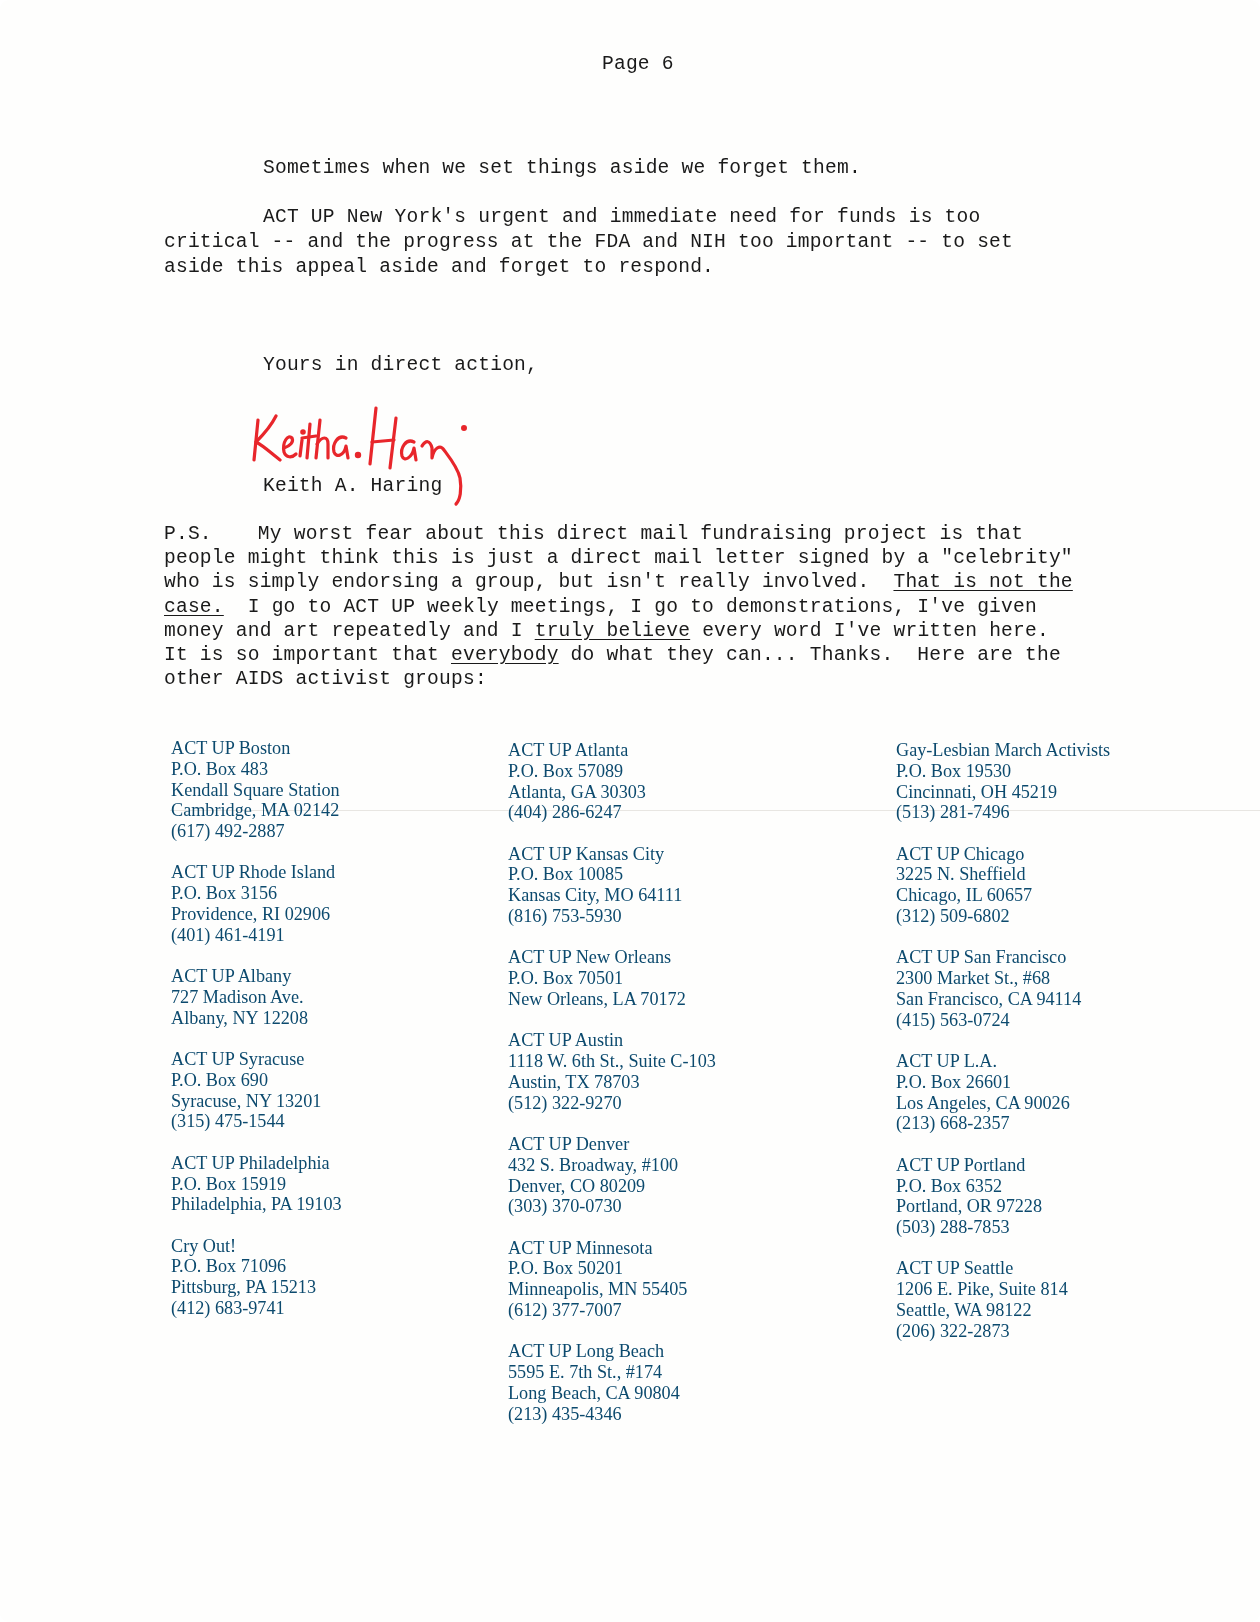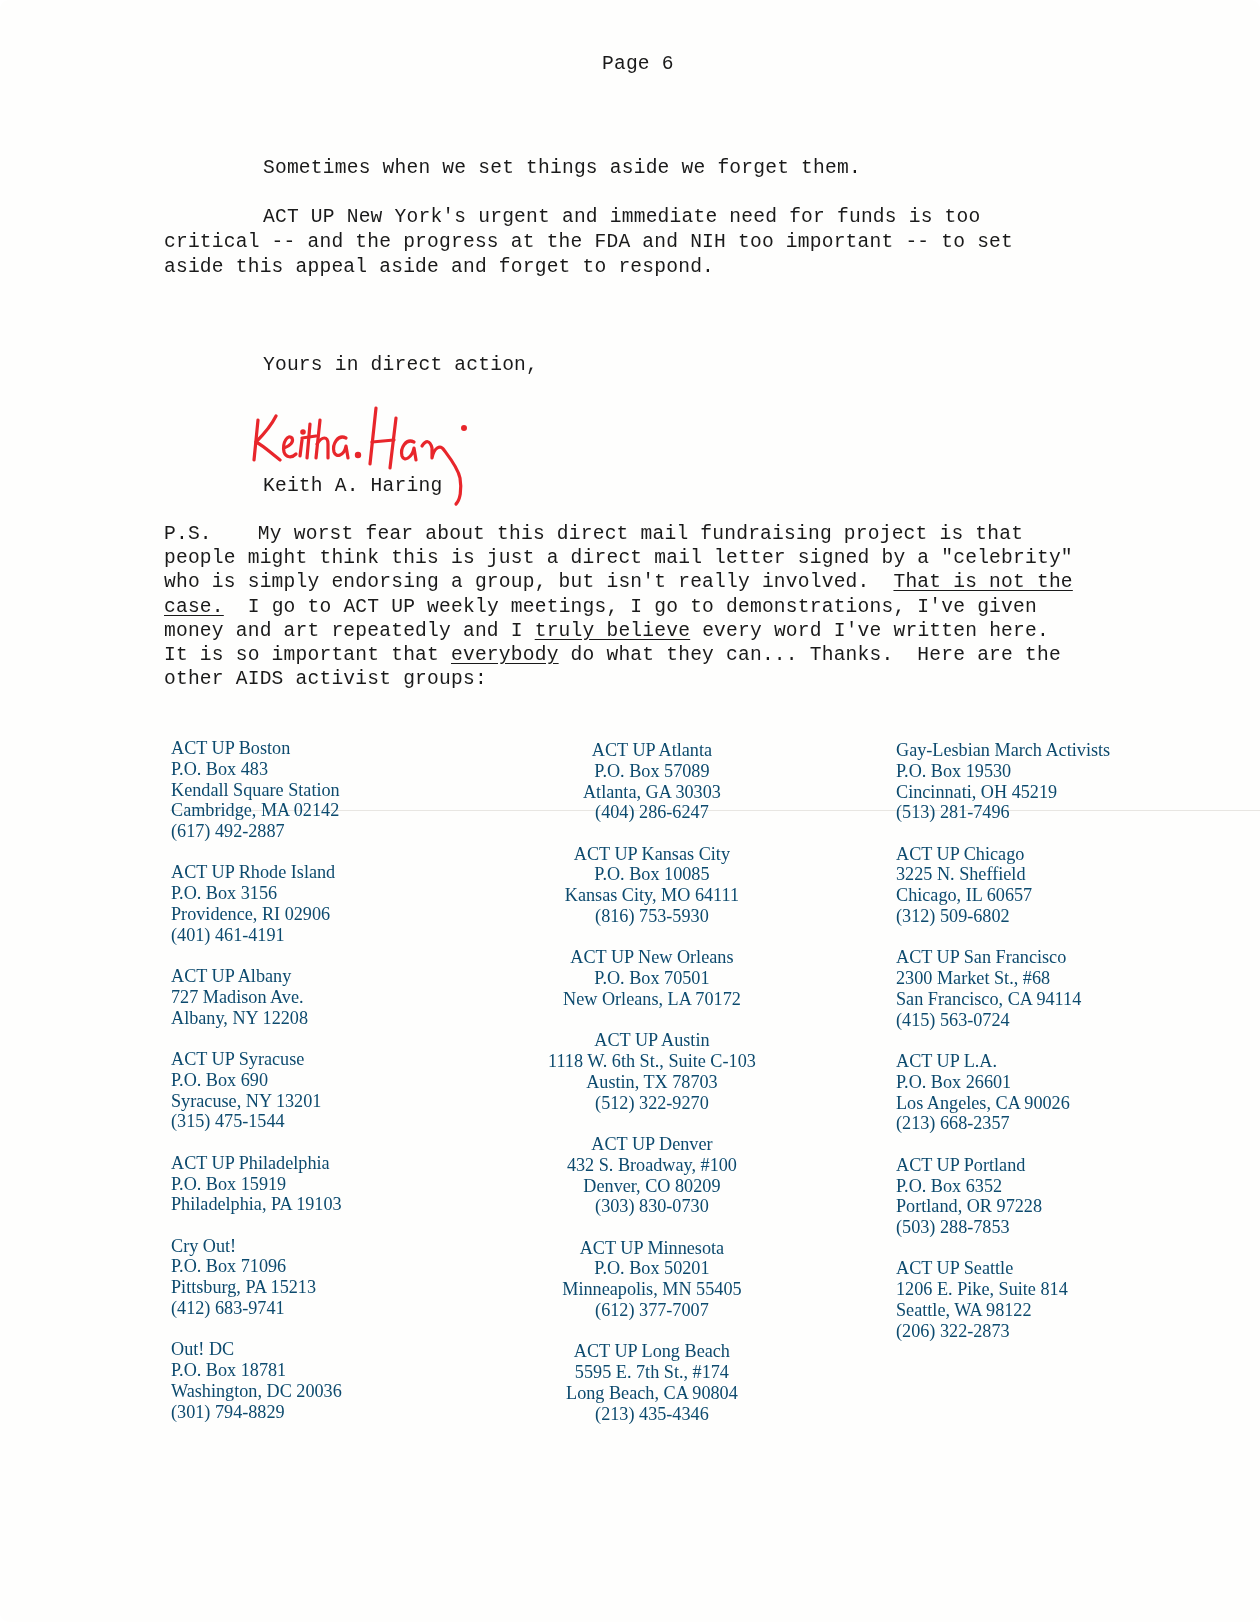--- a/index.html
+++ b/index.html
@@ -7,21 +7,21 @@
   .page { position: absolute; left: 0; top: 0; width: 1260px; height: 1622px; background: #fefefd; border-radius: 9px; }
   .mono { font-family: "Liberation Mono", "DejaVu Sans Mono", monospace; font-size: 19.6px; letter-spacing: 0.2px; }
   .page-header { position: absolute; top: 53px; left: 602px; }
   .para { position: absolute; left: 164px; width: 960px; line-height: 25px; white-space: pre-wrap; }
   .bold { font-weight: normal; }
   .u { text-decoration: underline; text-underline-offset: 3px; }
   .sig-wrap { position: absolute; left: 250px; top: 398px; width: 310px; height: 110px; }
   .sig-wrap svg { width: 100%; height: 100%; }
   .addr-col { position: absolute; top: 738px; font-family: "Liberation Serif", "DejaVu Serif", serif; font-size: 18.2px; line-height: 20.8px; color: #0c4a6e; }
   .addr-col.c1 { left: 171px; }
-  .addr-col.c2 { left: 548px; top: 740px; text-align: center; }
+  .addr-col.c2 { left: 508px; top: 740px; }
   .addr-col.c3 { left: 896px; top: 740px; }
   .entry { margin-bottom: 20.5px; }
   .entry div { white-space: nowrap; }
   .fold { position: absolute; left: 170px; top: 810px; width: 1090px; height: 1px; background: #e8e6e2; }
 </style>
 </head>
 <body>
 
 <div class="page">
 
@@ -101,26 +101,20 @@
         <div>ACT UP Philadelphia</div>
         <div>P.O. Box 15919</div>
         <div>Philadelphia, PA 19103</div>
       </div>
       <div class="entry">
         <div>Cry Out!</div>
         <div>P.O. Box 71096</div>
         <div>Pittsburg, PA 15213</div>
         <div>(412) 683-9741</div>
       </div>
-      <div class="entry">
-        <div>Out! DC</div>
-        <div>P.O. Box 18781</div>
-        <div>Washington, DC 20036</div>
-        <div>(301) 794-8829</div>
-      </div>
     </div>
   <div class="addr-col c2">
       <div class="entry">
         <div>ACT UP Atlanta</div>
         <div>P.O. Box 57089</div>
         <div>Atlanta, GA 30303</div>
         <div>(404) 286-6247</div>
       </div>
       <div class="entry">
         <div>ACT UP Kansas City</div>
@@ -136,21 +130,21 @@
       <div class="entry">
         <div>ACT UP Austin</div>
         <div>1118 W. 6th St., Suite C-103</div>
         <div>Austin, TX 78703</div>
         <div>(512) 322-9270</div>
       </div>
       <div class="entry">
         <div>ACT UP Denver</div>
         <div>432 S. Broadway, #100</div>
         <div>Denver, CO 80209</div>
-        <div>(303) 830-0730</div>
+        <div>(303) 370-0730</div>
       </div>
       <div class="entry">
         <div>ACT UP Minnesota</div>
         <div>P.O. Box 50201</div>
         <div>Minneapolis, MN 55405</div>
         <div>(612) 377-7007</div>
       </div>
       <div class="entry">
         <div>ACT UP Long Beach</div>
         <div>5595 E. 7th St., #174</div>

